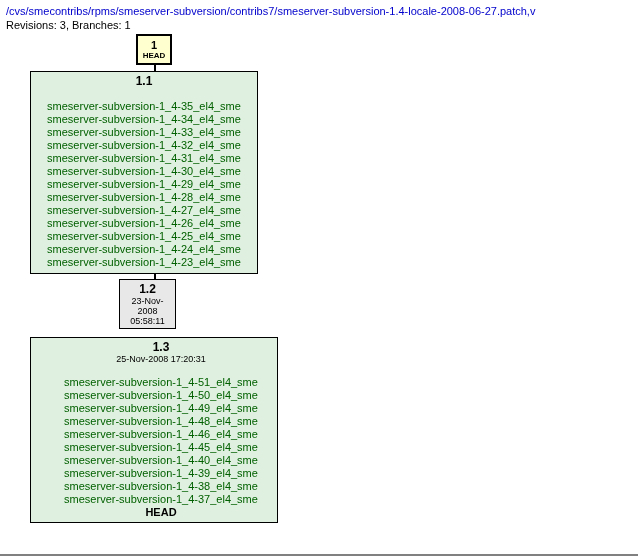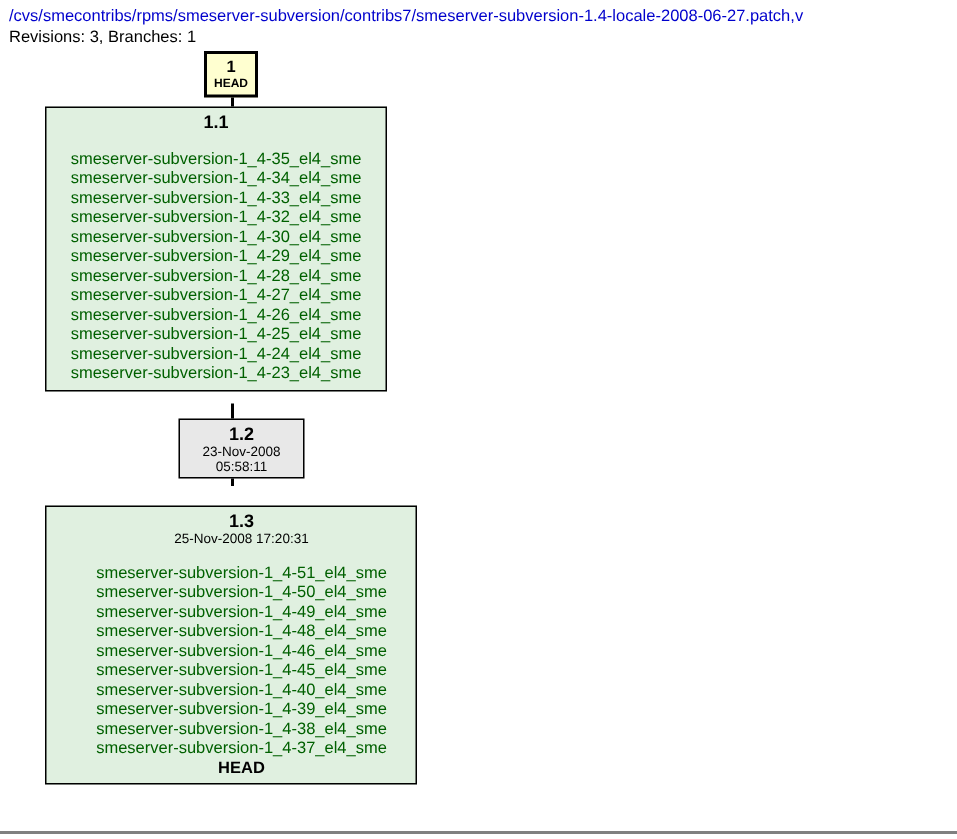--- a/index.html
+++ b/index.html
@@ -81,21 +81,21 @@
   .n1 {
     left: 24px; top: 37px;
     width: 228px;
     background: #e0f0e0;
     padding: 2px 4px 4px 4px;
   }
 
   
   .n2 {
     left: 113px; top: 245px;
-    width: 84px;
+    width: 57px;
     background: #e8e8e8;
     padding: 2px 4px 2px 4px;
   }
 
   
   .n3 {
     left: 24px; top: 303px;
     width: 248px;
     background: #e0f0e0;
     padding: 2px 4px 4px 18px;
@@ -127,20 +127,21 @@
       <div class="sub">HEAD</div>
     </div>
 
     <div class="node n1">
       <div class="title">1.1</div>
       <div class="tags">
         <div class="row">smeserver-subversion-1_4-35_el4_sme</div>
         <div class="row">smeserver-subversion-1_4-34_el4_sme</div>
         <div class="row">smeserver-subversion-1_4-33_el4_sme</div>
         <div class="row">smeserver-subversion-1_4-32_el4_sme</div>
+        <div class="row">smeserver-subversion-1_4-31_el4_sme</div>
         <div class="row">smeserver-subversion-1_4-30_el4_sme</div>
         <div class="row">smeserver-subversion-1_4-29_el4_sme</div>
         <div class="row">smeserver-subversion-1_4-28_el4_sme</div>
         <div class="row">smeserver-subversion-1_4-27_el4_sme</div>
         <div class="row">smeserver-subversion-1_4-26_el4_sme</div>
         <div class="row">smeserver-subversion-1_4-25_el4_sme</div>
         <div class="row">smeserver-subversion-1_4-24_el4_sme</div>
         <div class="row">smeserver-subversion-1_4-23_el4_sme</div>
       </div>
     </div>

